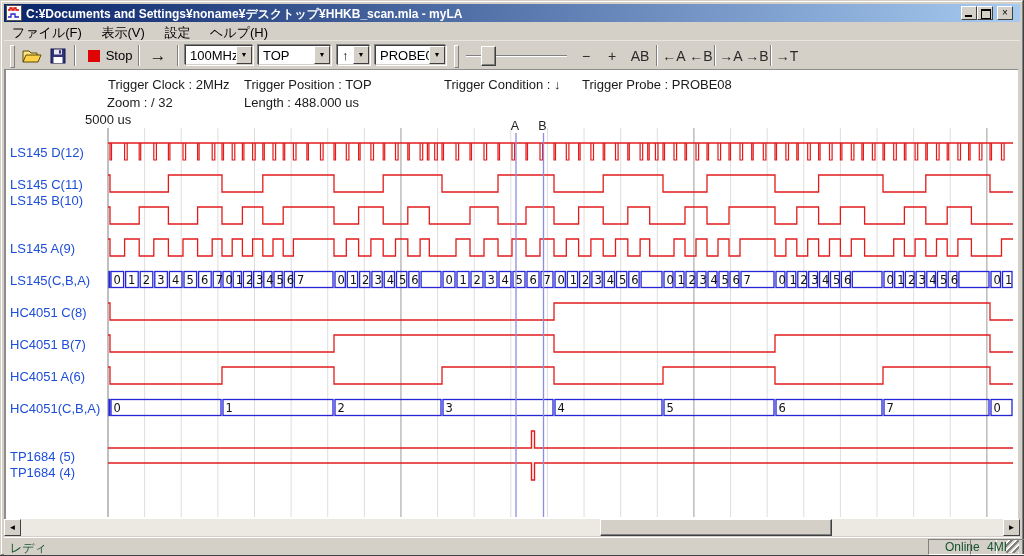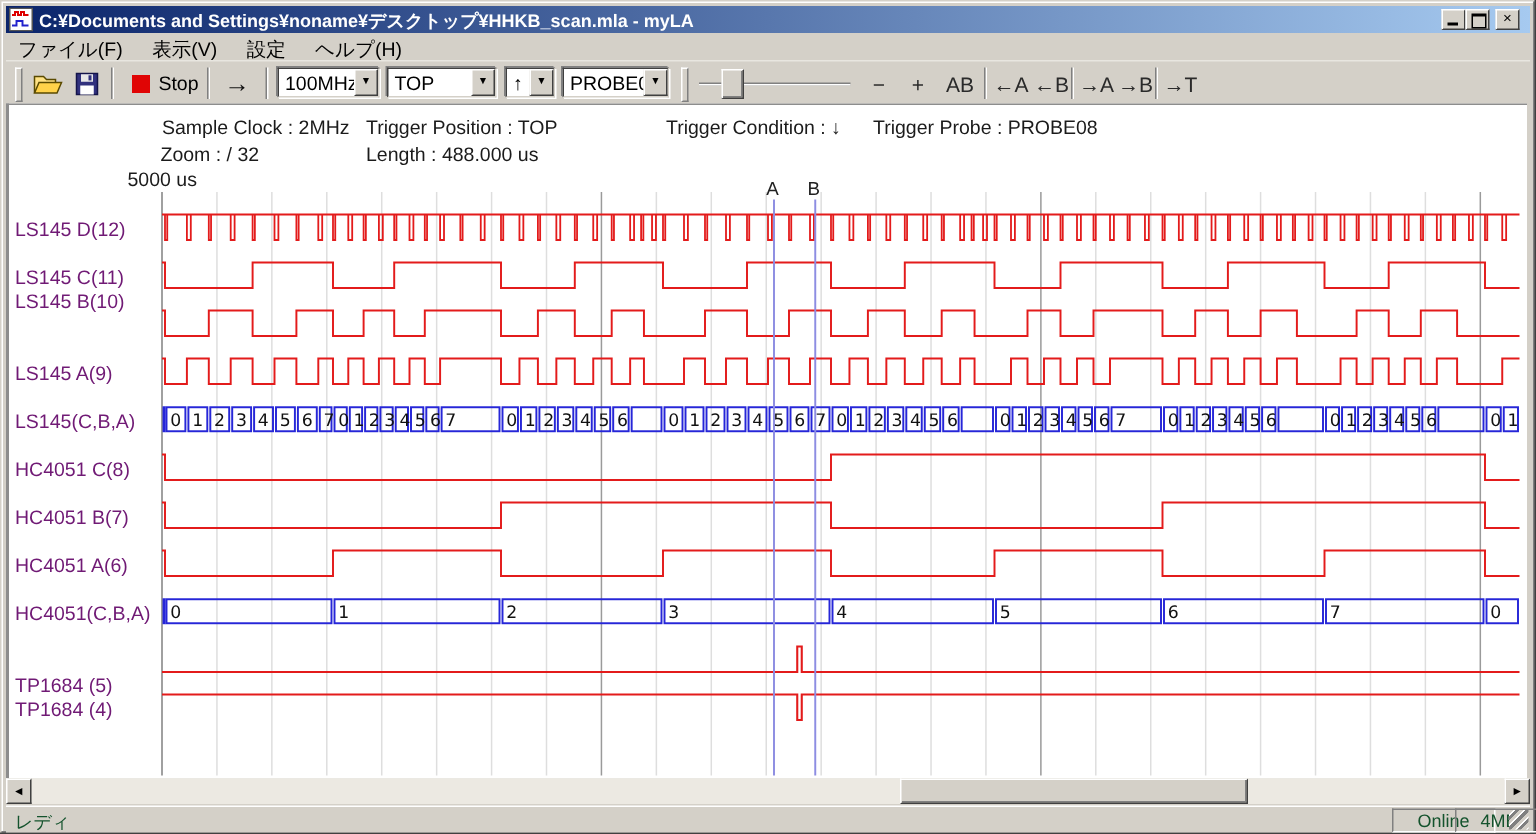--- a/index.html
+++ b/index.html
@@ -37,21 +37,21 @@
   #slider-track{position:absolute;left:0;right:0;top:10px;height:1px;background:#808080;border-bottom:1px solid #fff;}
   #slider-thumb{position:absolute;left:15px;top:1px;width:13px;height:18px;background:#d4d0c8;
     border:1px solid;border-color:#fff #404040 #404040 #fff;box-shadow:inset -1px -1px 0 #808080;}
   #stop-square{width:12px;height:12px;background:#e00505;margin-right:6px;}
   #stop-label{font-size:13px;color:#000;}
   #run-arrow{font-size:17px;font-weight:bold;color:#111;}
   
   #client{position:absolute;left:4px;top:69px;width:1014px;height:450px;background:#fff;
     border-left:2px solid #8d8d8d;border-top:1px solid #8d8d8d;box-sizing:border-box;}
   .info-text{position:absolute;font-size:13px;color:#1b1b1b;white-space:nowrap;}
-  .ch-label{position:absolute;left:10px;width:96px;height:16px;font-size:13px;color:#701a75;white-space:nowrap;}
+  .ch-label{position:absolute;left:10px;width:96px;height:16px;font-size:13px;color:#1d4ed8;white-space:nowrap;}
   #plot-svg{position:absolute;left:0;top:0;width:1024px;height:556px;}
   
   #hscroll{position:absolute;left:4px;top:519px;width:1016px;height:17px;background:#ece9e2;}
   .sb-btn{position:absolute;top:0;width:17px;height:17px;background:#d4d0c8;
     border:1px solid;border-color:#fff #404040 #404040 #fff;box-sizing:border-box;
     font-size:8px;line-height:15px;text-align:center;color:#000;}
   #sb-left{left:0}#sb-right{right:0}
   #sb-thumb{position:absolute;left:596px;top:0;width:232px;height:17px;background:#d4d0c8;
     border:1px solid;border-color:#fff #404040 #404040 #fff;box-shadow:inset -1px -1px 0 #808080;box-sizing:border-box;}
   
@@ -151,21 +151,21 @@
     <div class="tool-btn txt-btn" style="left:684px;width:26px">←B</div>
     <div class="tsep" style="left:710px"></div>
     <div class="tool-btn txt-btn" style="left:714px;width:26px">→A</div>
     <div class="tool-btn txt-btn" style="left:740px;width:26px">→B</div>
     <div class="tsep" style="left:766px"></div>
     <div class="tool-btn txt-btn" style="left:770px;width:26px">→T</div>
   </div>
 
   <div id="client"></div>
 
-  <div class="info-text" style="left:108px;top:77px">Sample Clock : 2MHz</div>
+  <div class="info-text" style="left:108px;top:77px">Trigger Clock : 2MHz</div>
   <div class="info-text" style="left:244px;top:77px">Trigger Position : TOP</div>
   <div class="info-text" style="left:444px;top:77px">Trigger Condition : ↓</div>
   <div class="info-text" style="left:582px;top:77px">Trigger Probe : PROBE08</div>
   <div class="info-text" style="left:107px;top:95px">Zoom : / 32</div>
   <div class="info-text" style="left:244px;top:95px">Length : 488.000 us</div>
   <div class="info-text" style="left:85px;top:112px">5000 us</div>
 
   <div class="ch-label" style="top:145px">LS145 D(12)</div>
   <div class="ch-label" style="top:177px">LS145 C(11)</div>
   <div class="ch-label" style="top:193px">LS145 B(10)</div>

